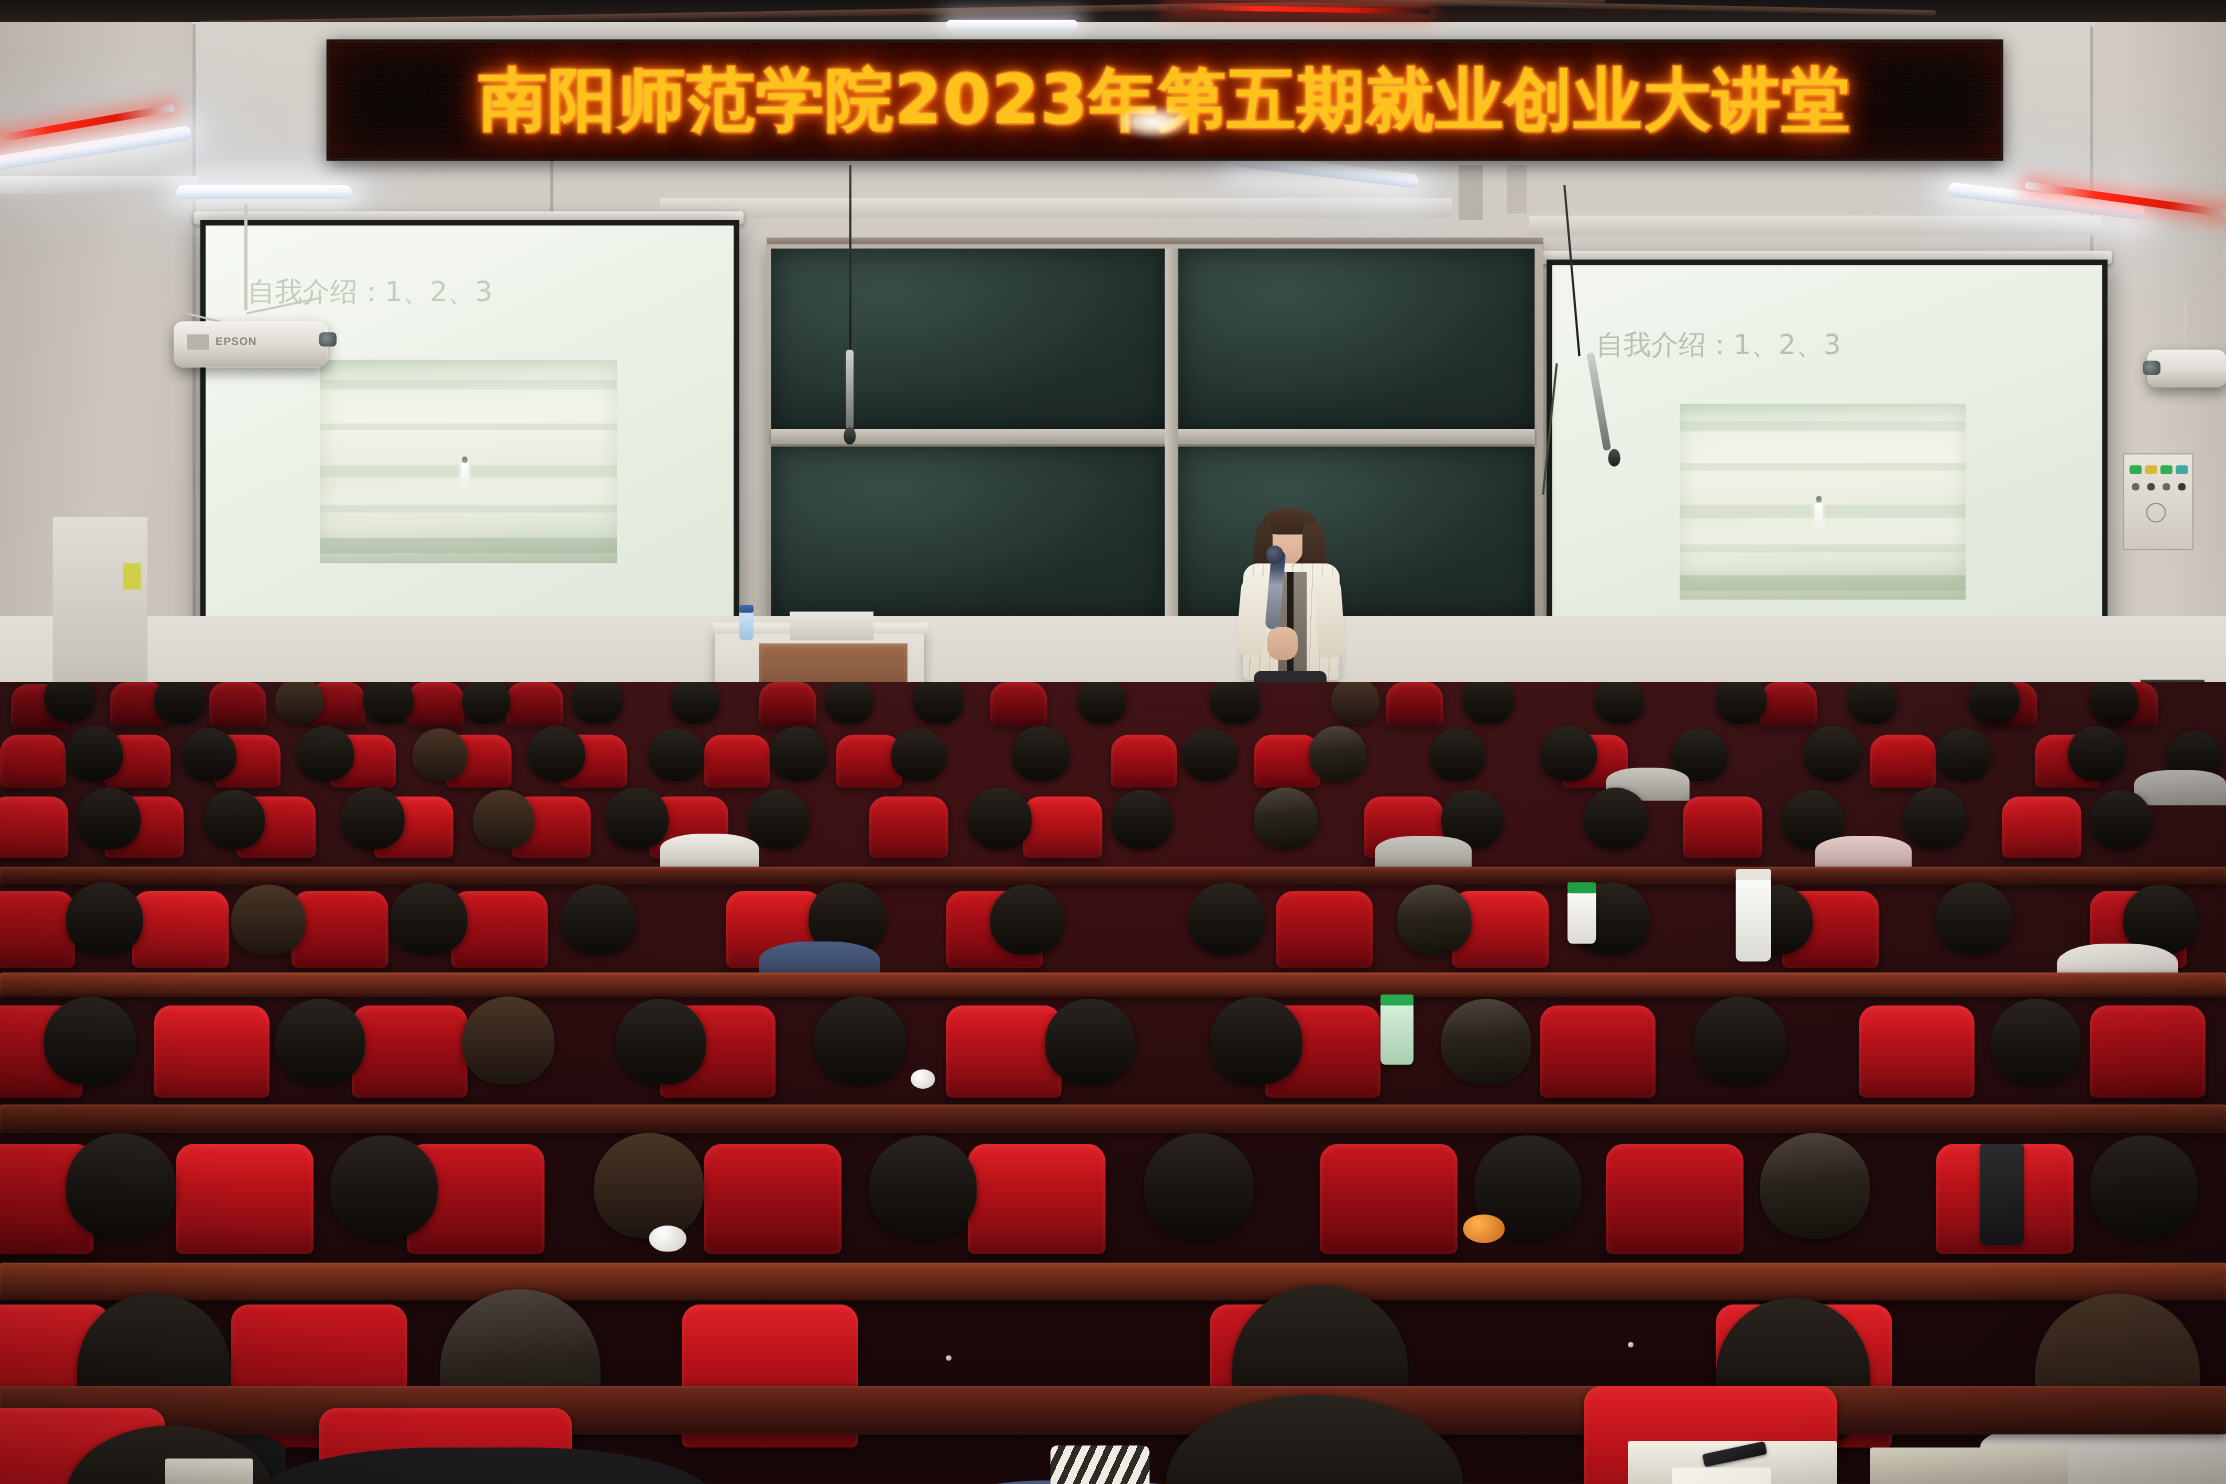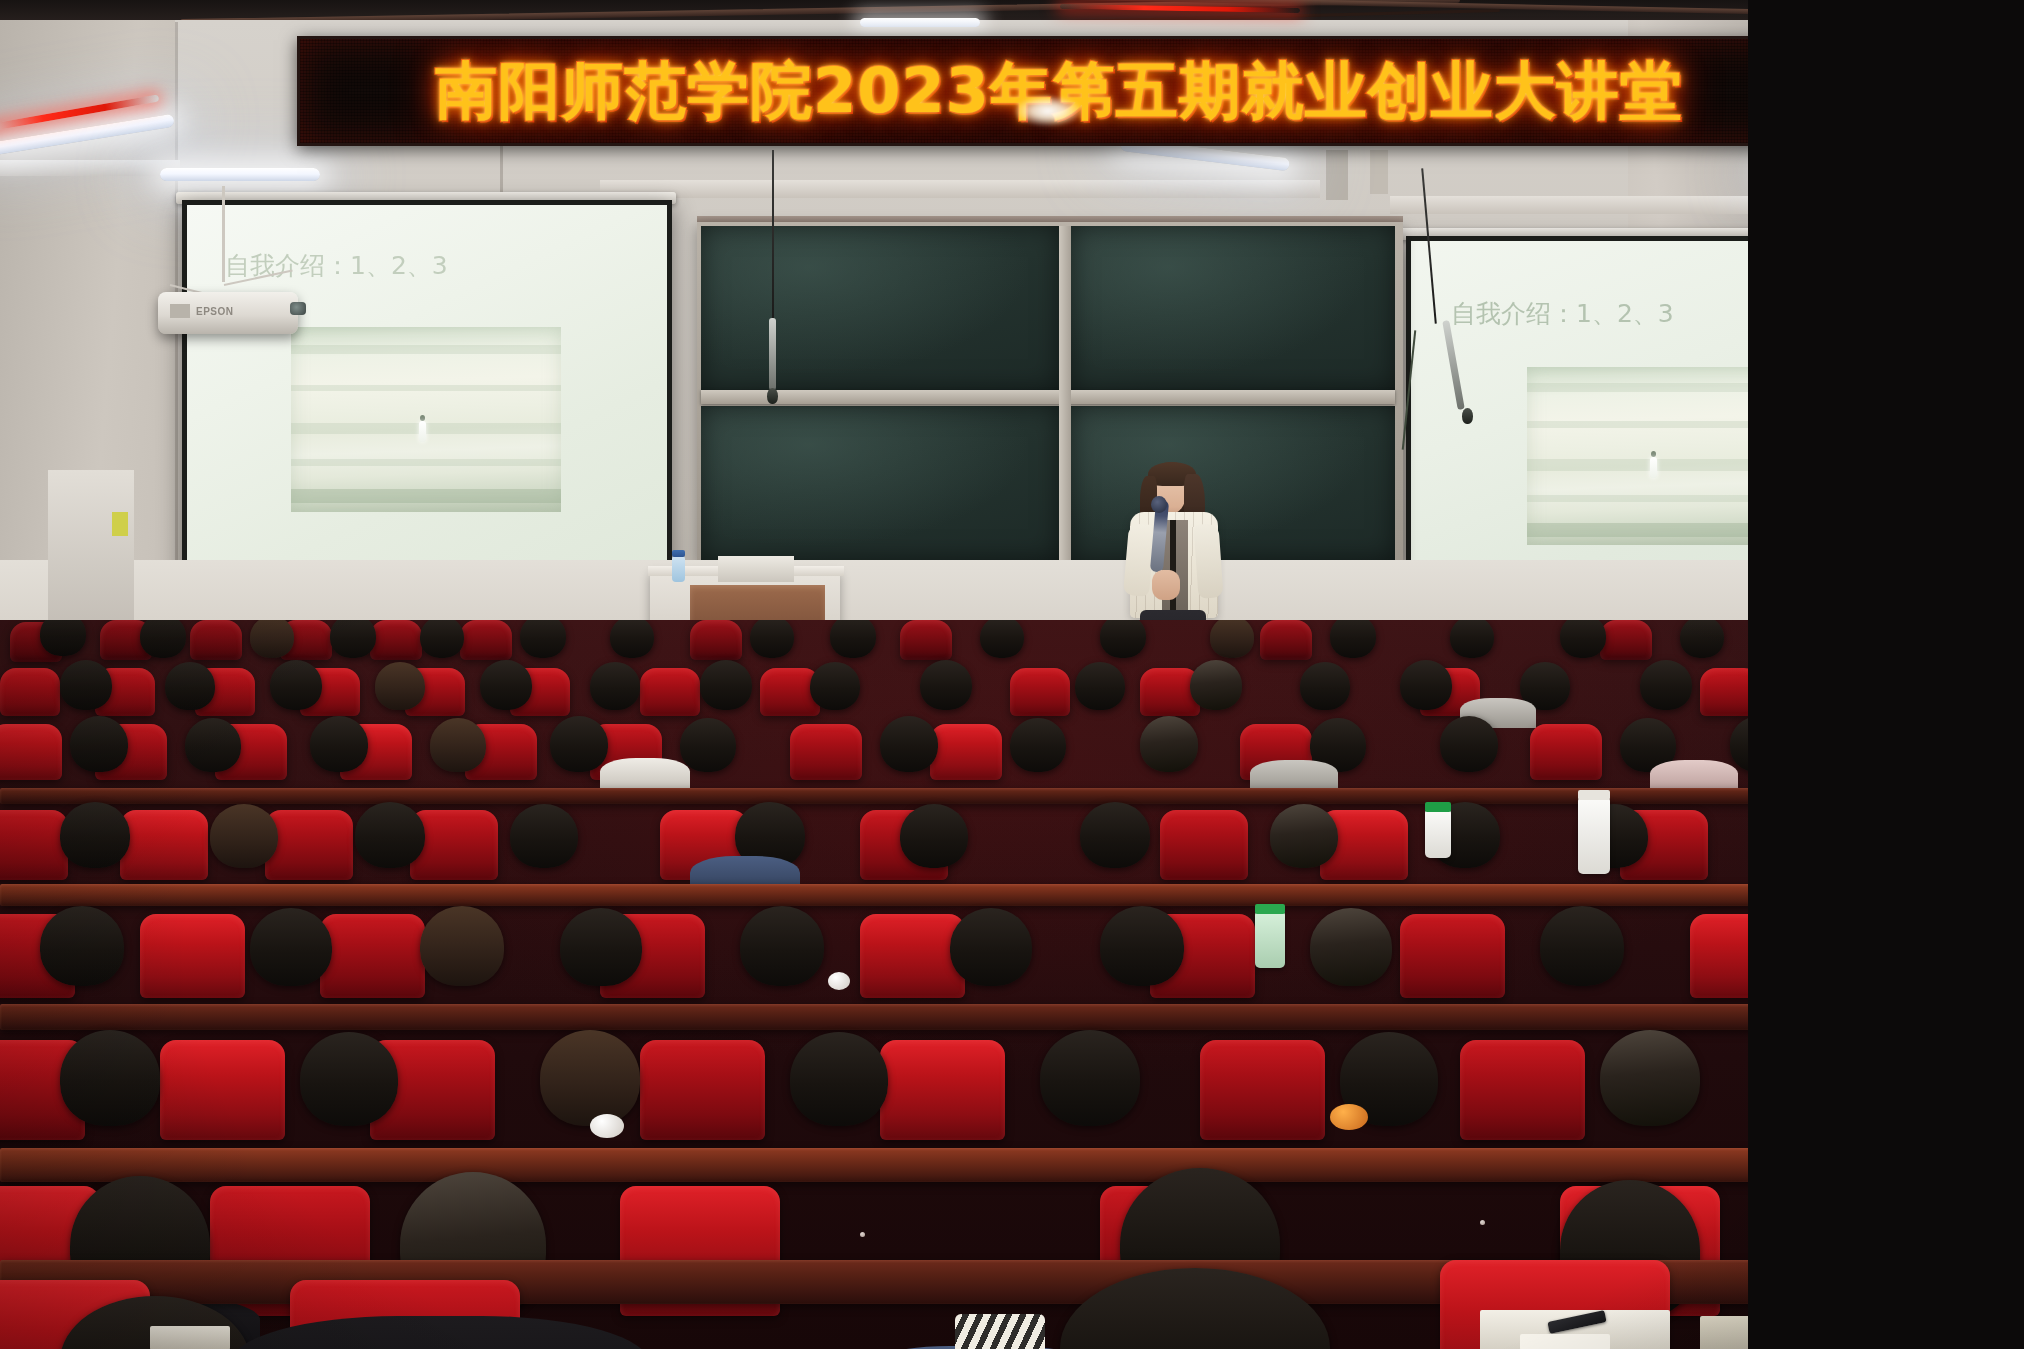--- a/index.html
+++ b/index.html
@@ -1,21 +1,21 @@
 <!DOCTYPE html>
 <html><head>
 <meta charset="utf-8">
 <style>
   * { margin:0; padding:0; box-sizing:border-box; }
   body {
     width:2024px; height:1349px; overflow:hidden;
     font-family:"Liberation Sans", sans-serif;
     background:#0c0a0a;
   }
-  #scene { position:relative; width:1748px; height:1349px; overflow:hidden; background:#c2410c; }
+  #scene { position:relative; width:2024px; height:1349px; overflow:hidden; background:#c2410c; }
 
   
   .ceiling {
     position:absolute; left:0; top:0; width:2024px; height:60px;
     background:linear-gradient(180deg,#2a2320 0%, #3a2f2a 40%, #4a3c34 100%);
   }
   .ceiling-dark {
     position:absolute; left:0; top:0; width:2024px; height:28px;
     background:linear-gradient(180deg,#171312,#2b2321);
   }

